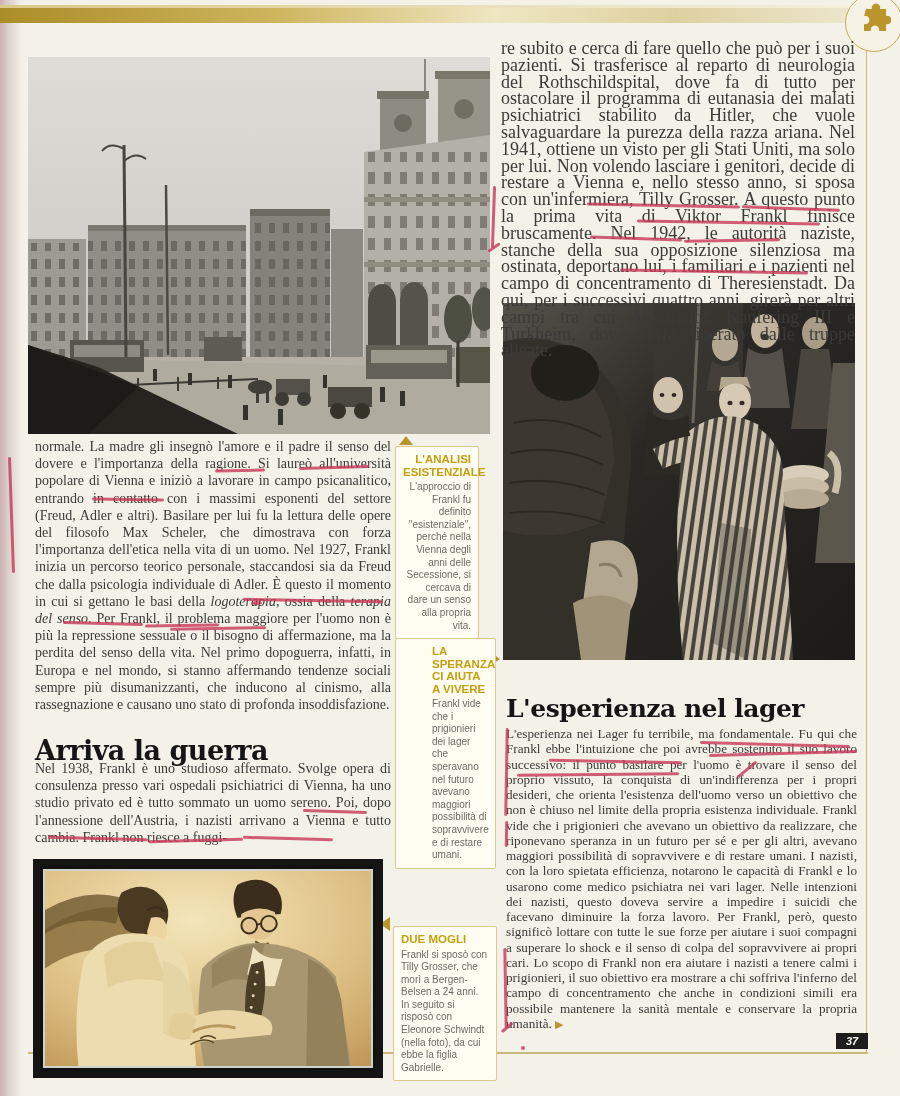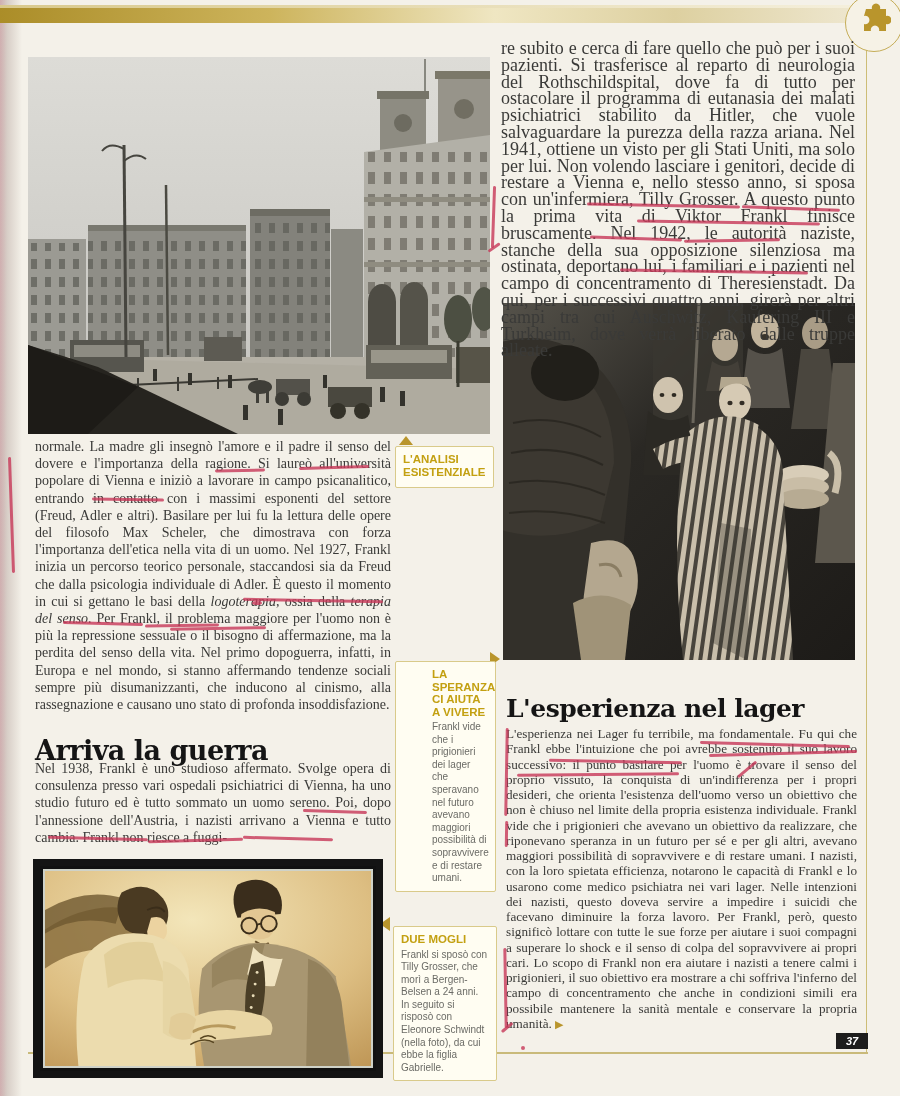--- a/index.html
+++ b/index.html
@@ -45,22 +45,22 @@
   #heading-lager{left:506px;top:694px;font-size:25px;}
 
   .ital{font-style:italic;}
   .end-arrow{color:#b9952c;font-size:11px;font-family:"DejaVu Sans",sans-serif;}
 
   .infobox{position:absolute;box-sizing:border-box;background:#fffdf2;border:1px solid #d9ca8a;
     border-radius:2px;padding:6px 7px;font-family:"Liberation Sans", sans-serif;}
   .infobox .ib-title{color:#c3a011;font-weight:bold;font-size:11.5px;line-height:12.5px;margin:0 0 3px 0;
     letter-spacing:0;}
   .infobox .ib-body{color:#6b6b66;font-size:10px;line-height:12.6px;margin:0;}
-  #box-analisi{left:395px;top:446px;width:99px;}
-  #box-speranza{left:395px;top:661px;width:101px;padding-left:36px;}
+  #box-analisi{left:395px;top:446px;width:84px;text-align:right;}
+  #box-speranza{left:395px;top:638px;width:101px;padding-left:36px;}
   #box-mogli{left:393px;top:926px;width:104px;}
   .tri{position:absolute;width:0;height:0;}
   #arrow-up{left:399px;top:436px;border-left:7px solid transparent;border-right:7px solid transparent;
     border-bottom:9px solid #b9952c;}
   #arrow-right{left:490px;top:652px;border-top:7px solid transparent;border-bottom:7px solid transparent;
     border-left:10px solid #b9952c;}
   #arrow-left{left:380px;top:917px;border-top:7px solid transparent;border-bottom:7px solid transparent;
     border-right:10px solid #b9952c;}
 
   .page-badge{position:absolute;left:836px;top:1033px;width:32px;height:16px;background:#1d1d1c;
@@ -253,31 +253,32 @@
   <div class="bodycol" id="col-topright">
     <p>re subito e cerca di fare quello che può per i suoi pazienti. Si trasferisce al reparto di neurologia del Rothschildspital, dove fa di tutto per ostacolare il programma di eutanasia dei malati psichiatrici stabilito da Hitler, che vuole salvaguardare la purezza della razza ariana. Nel 1941, ottiene un visto per gli Stati Uniti, ma solo per lui. Non volendo lasciare i genitori, decide di restare a Vienna e, nello stesso anno, si sposa con un'infermiera, Tilly Grosser. A questo punto la prima vita di Viktor Frankl finisce bruscamente. Nel 1942, le autorità naziste, stanche della sua opposizione silenziosa ma ostinata, deportano lui, i familiari e i pazienti nel campo di concentramento di Theresienstadt. Da qui, per i successivi quattro anni, girerà per altri campi tra cui Auschwitz, Kaufering III e Turkheim, dove verrà liberato dalle truppe alleate.</p>
   </div>
 
   <div class="bodycol" id="col-left">
     <p><span>normale. La madre gli insegnò l'amore e il padre il senso del dovere e l'importanza della ragione. Si laureò all'università popolare di Vienna e iniziò a lavorare in campo psicanalitico, entrando in contatto con i massimi esponenti del settore (Freud, Adler e altri). Basilare per lui fu la lettura delle opere del filosofo Max Scheler, che dimostrava con forza l'importanza dell'etica nella vita di un uomo. Nel 1927, Frankl inizia un percorso teorico personale, staccandosi sia da Freud che dalla psicologia individuale di Adler. È questo il momento in cui si gettano le basi della </span><span class="ital">logoterapia</span><span>, ossia della </span><span class="ital">terapia del senso</span><span>. Per Frankl, il problema maggiore per l'uomo non è più la repressione sessuale o il bisogno di affermazione, ma la perdita del senso della vita. Nel primo dopoguerra, infatti, in Europa e nel mondo, si stanno affermando tendenze sociali sempre più disumanizzanti, che inducono al cinismo, alla rassegnazione e causano uno stato di profonda insoddisfazione.</span></p>
   </div>
 
   <h2 class="heading" id="heading-war">Arriva la guerra</h2>
   <div class="bodycol" id="war-para">
-    <p>Nel 1938, Frankl è uno studioso affermato. Svolge opera di consulenza presso vari ospedali psichiatrici di Vienna, ha uno studio futuro ed è tutto sommato un uomo sereno. Poi, dopo l'annessione dell'Austria, i nazisti arrivano a Vienna e tutto cambia. Frankl non riesce a fuggi-</p>
+    <p>Nel 1938, Frankl è uno studioso affermato. Svolge opera di consulenza presso vari ospedali psichiatrici di Vienna, ha uno studio privato ed è tutto sommato un uomo sereno. Poi, dopo l'annessione dell'Austria, i nazisti arrivano a Vienna e tutto cambia. Frankl non riesce a fuggi-</p>
   </div>
 
   <h2 class="heading" id="heading-lager">L'esperienza nel lager</h2>
   <div class="bodycol" id="lager-para">
     <p><span>L'esperienza nei Lager fu terribile, ma fondamentale. Fu qui che Frankl ebbe l'intuizione che poi avrebbe sostenuto il suo lavoro successivo: il punto basilare per l'uomo è trovare il senso del proprio vissuto, la conquista di un'indifferenza per i propri desideri, che orienta l'esistenza dell'uomo verso un obiettivo che non è chiuso nel limite della propria esistenza individuale. Frankl vide che i prigionieri che avevano un obiettivo da realizzare, che riponevano speranza in un futuro per sé e per gli altri, avevano maggiori possibilità di sopravvivere e di restare umani. I nazisti, con la loro spietata efficienza, notarono le capacità di Frankl e lo usarono come medico psichiatra nei vari lager. Nelle intenzioni dei nazisti, questo doveva servire a impedire i suicidi che facevano diminuire la forza lavoro. Per Frankl, però, questo significò lottare con tutte le sue forze per aiutare i suoi compagni a superare lo shock e il senso di colpa del sopravvivere ai propri cari. Lo scopo di Frankl non era aiutare i nazisti a tenere calmi i prigionieri, il suo obiettivo era mostrare a chi soffriva l'inferno del campo di concentramento che anche in condizioni simili era possibile mantenere la sanità mentale e conservare la propria umanità. </span><span class="end-arrow">▶</span></p>
   </div>
 
   <div class="tri" id="arrow-up"></div>
   <div class="infobox" id="box-analisi">
     <p class="ib-title">L'ANALISI ESISTENZIALE</p>
+    <p class="ib-body">L'approccio di Frankl fu definito "esistenziale", perché nella Vienna degli anni delle Secessione, si cercava di dare un senso alla propria vita.</p>
   </div>
 
   <div class="tri" id="arrow-right"></div>
   <div class="infobox" id="box-speranza">
     <p class="ib-title">LA SPERANZA CI AIUTA A VIVERE</p>
     <p class="ib-body">Frankl vide che i prigionieri dei lager che speravano nel futuro avevano maggiori possibilità di sopravvivere e di restare umani.</p>
   </div>
 
   <div class="tri" id="arrow-left"></div>
   <div class="infobox" id="box-mogli">

